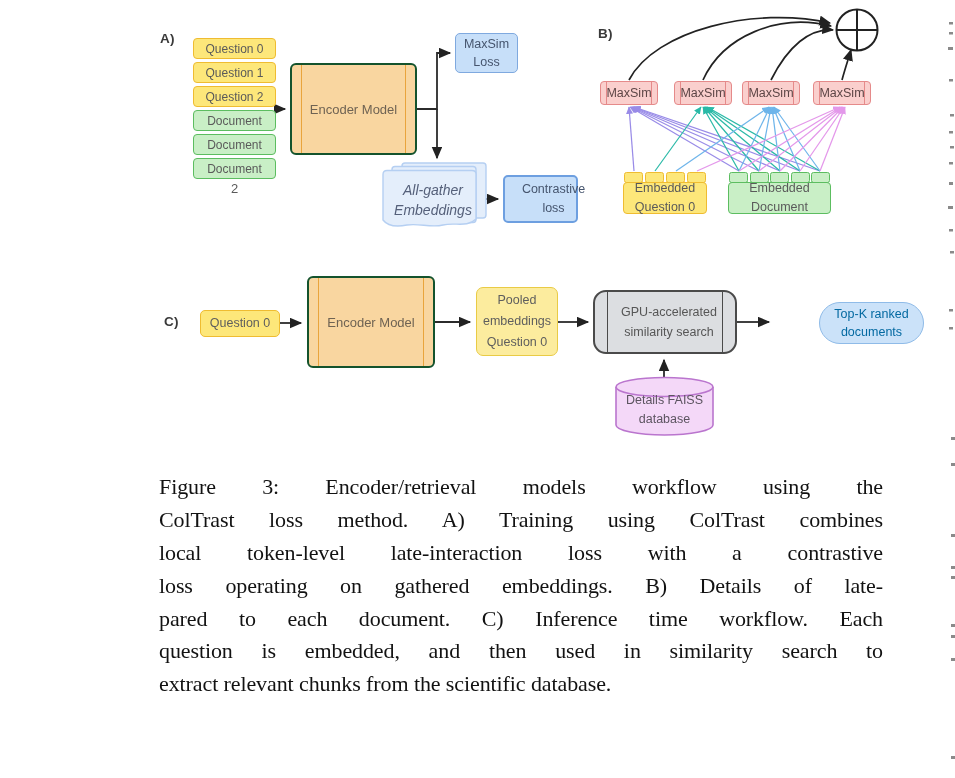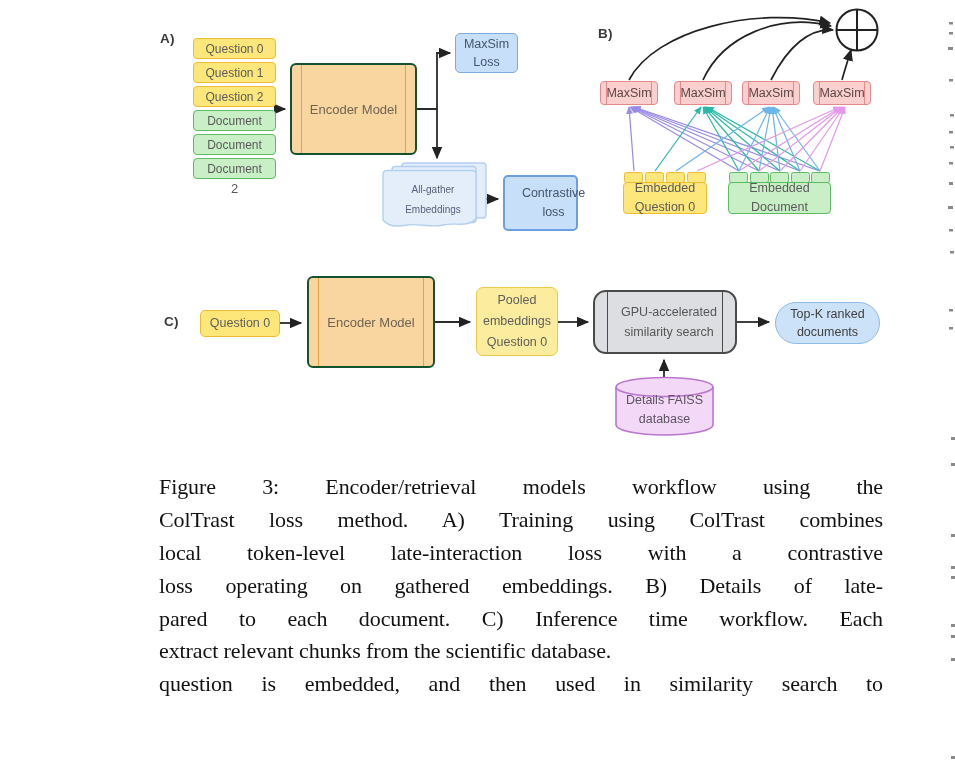--- a/index.html
+++ b/index.html
@@ -41,36 +41,36 @@
     color:#6f6353; font-size:13px;
   }
   .pp::before, .pp::after { content:""; position:absolute; top:0; bottom:0; width:0; }
   .encoder::before { left:9px;  border-left:1.5px solid #E9A43C; }
   .encoder::after  { right:9px; border-left:1.5px solid #E9A43C; }
   .enc-a { left:290px; top:63px;  width:127px; height:92px; }
   .enc-c { left:307px; top:276px; width:128px; height:92px; }
 
   .bluebox { background:#C7DFF9; border:1.5px solid #7FA9DF; color:#46556e; }
   .maxsim-loss { left:455px; top:33px; width:63px; height:40px; line-height:18px; }
-  .contrastive { left:503px; top:175px; width:75px; height:56px; border:2px solid #6D9FE0;padding-left:26px; }
+  .contrastive { left:503px; top:175px; width:75px; height:48px; border:2px solid #6D9FE0;padding-left:26px; }
 
   .yellowbox { background:#FDE77A; border:1.5px solid #EFBC31; }
   .q-c { left:200px; top:310px; width:80px; height:27px; }
   .pooled { left:476px; top:287px; width:82px; height:69px; background:#FCEC9E;
     border:1.5px solid #E9CB45; border-radius:7px; line-height:21px; }
 
   .gpu { left:593px; top:290px; width:144px; height:64px;
     background:#DCDEE1; border:2px solid #4A4A4A; border-radius:13px;
     color:#565656; line-height:20px;padding-left:8px; }
   .gpu::before { left:12px;  border-left:1.5px solid #4A4A4A; }
   .gpu::after  { right:12px; border-left:1.5px solid #4A4A4A; }
 
-  .topk { left:775px; top:302px; width:105px; height:42px;
+  .topk { left:819px; top:302px; width:105px; height:42px;
     background:#CBE2F9; border:1.5px solid #8FBBE8; border-radius:21px;
-    line-height:18px; color:#404040; }
+    line-height:18px; color:#0369a1; }
 
   
   .maxsim {
     position:absolute; top:81px; height:24px; width:58px;
     background:#FACFCD; border:1.5px solid #E58A8A; border-radius:4px;
     display:flex; align-items:center; justify-content:center;
     font-size:12.5px; color:#5d4646;
   }
   .maxsim::before, .maxsim::after { content:""; position:absolute; top:0; bottom:0; width:0; }
   .maxsim::before { left:5px;  border-left:1.2px solid #E58A8A; }
@@ -83,21 +83,21 @@
     position:absolute; top:182px; height:32px; border-radius:4px;
     display:flex; align-items:center; justify-content:center; text-align:center;
     font-size:12.5px; line-height:19px; color:#5a5a5a;
   }
   .emb.q { left:623px; width:84px;  background:#FDE77A; border:1.5px solid #EFBC31; }
   .emb.d { left:728px; width:103px; background:#C9EFC6; border:1.5px solid #5CBD60; }
 
   
   .svgwrap { position:absolute; }
   .allgather-text { left:389px; top:180px; width:88px; text-align:center;
-    font-size:10px; line-height:20px; color:#55607a; }
+    font-size:14px; line-height:20px; color:#55607a;font-style:italic; }
   .cyl-text { left:616px; top:391px; width:97px; text-align:center;
     font-size:12.5px; line-height:19px; color:#5c5460; }
 
   
   .caption { left:159px; top:471px; width:724px;
     font-family:"Liberation Serif", serif; font-weight:normal;
     font-size:22px; color:#121212; letter-spacing:-0.1px; }
   .cline { height:32.9px; line-height:32.9px; text-align:justify; text-align-last:justify; }
   .cline.last { text-align-last:left; }
 
@@ -299,17 +299,17 @@
   </svg>
   <div class="abs cyl-text ml">Details FAISS
 database</div>
 
   <div class="abs caption">
     <div class="cline">Figure 3: Encoder/retrieval models workflow using the</div>
     <div class="cline">ColTrast loss method. A) Training using ColTrast combines</div>
     <div class="cline">local token-level late-interaction loss with a contrastive</div>
     <div class="cline">loss operating on gathered embeddings. B) Details of late-</div>
     <div class="cline">pared to each document. C) Inference time workflow. Each</div>
+    <div class="cline">question is embedded, and then used in similarity search to</div>
     <div class="cline last">extract relevant chunks from the scientific database.</div>
-    <div class="cline">question is embedded, and then used in similarity search to</div>
   </div>
 
 </div>
 
 </body></html>

